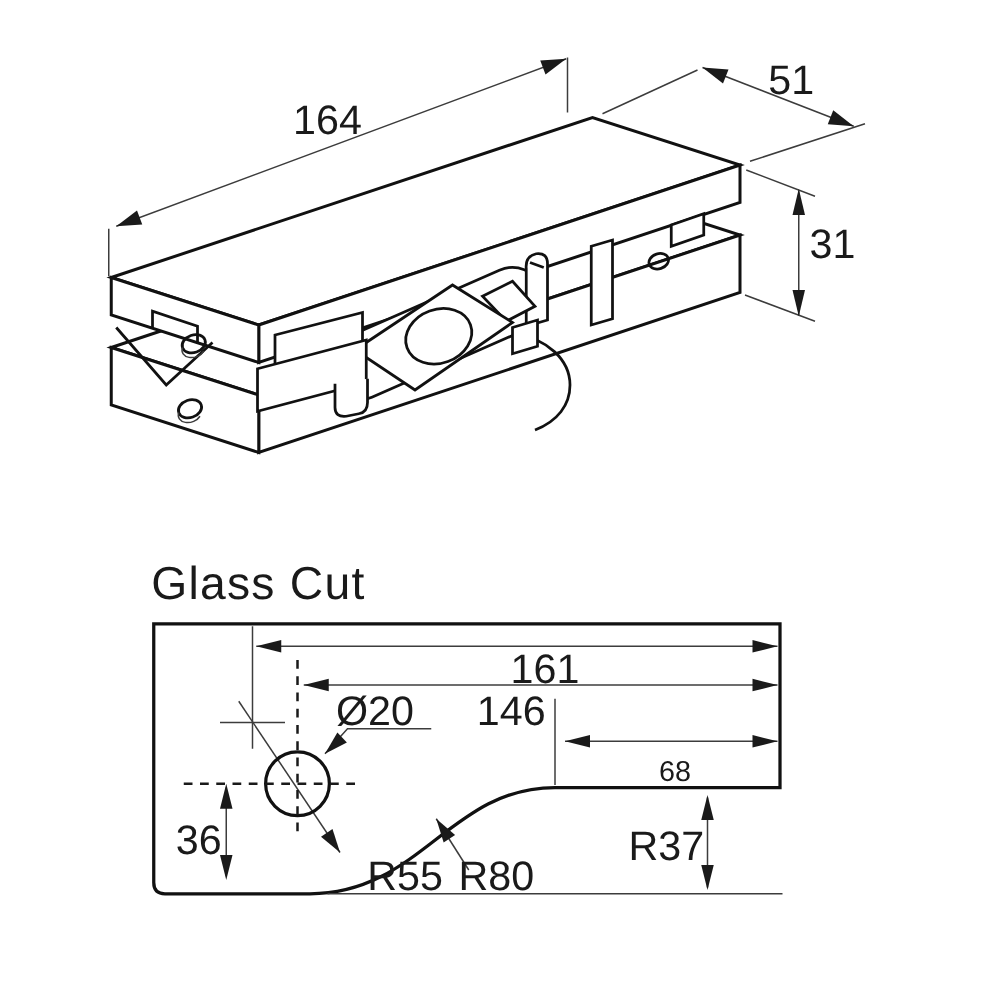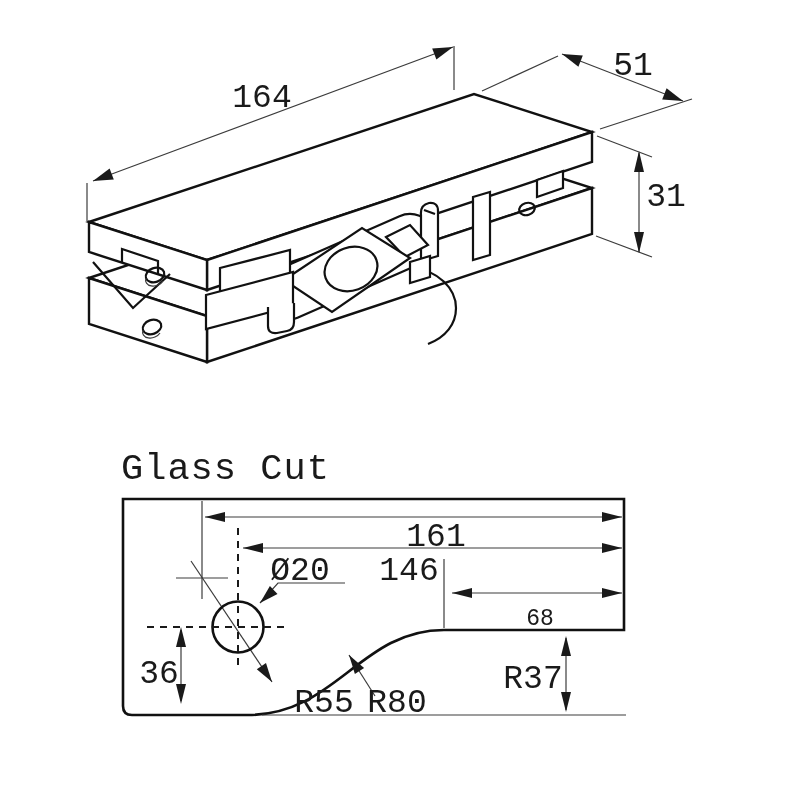--- a/index.html
+++ b/index.html
@@ -1,21 +1,21 @@
 <!DOCTYPE html>
 <html><head>
 <meta charset="utf-8">
 <style>
   html, body { margin: 0; padding: 0; background: #ffffff; }
   .canvas {
     position: relative;
     width: 799px;
     height: 799px;
     background: #ffffff;
-    font-family: Liberation Mono, monospace;
+    font-family: Liberation Sans, sans-serif;
   }
   svg { display: block; }
   .outline  { fill: #ffffff; stroke: #111111; stroke-width: 2.4; stroke-linejoin: miter; }
   .outline2 { fill: #ffffff; stroke: #111111; stroke-width: 2.2; stroke-linejoin: miter; }
   .wire     { fill: none;    stroke: #111111; stroke-width: 2.2; }
   .wirethick{ fill: none;    stroke: #111111; stroke-width: 2.6; }
   .thin     { fill: none;    stroke: #3c3c3c; stroke-width: 1.2; }
   .dashed   { fill: none;    stroke: #1a1a1a; stroke-width: 2;   stroke-dasharray: 7 6; }
   .ah       { fill: #1a1a1a; stroke: none; }
   .lbl      { fill: #1a1a1a; font-size: 33px; }

